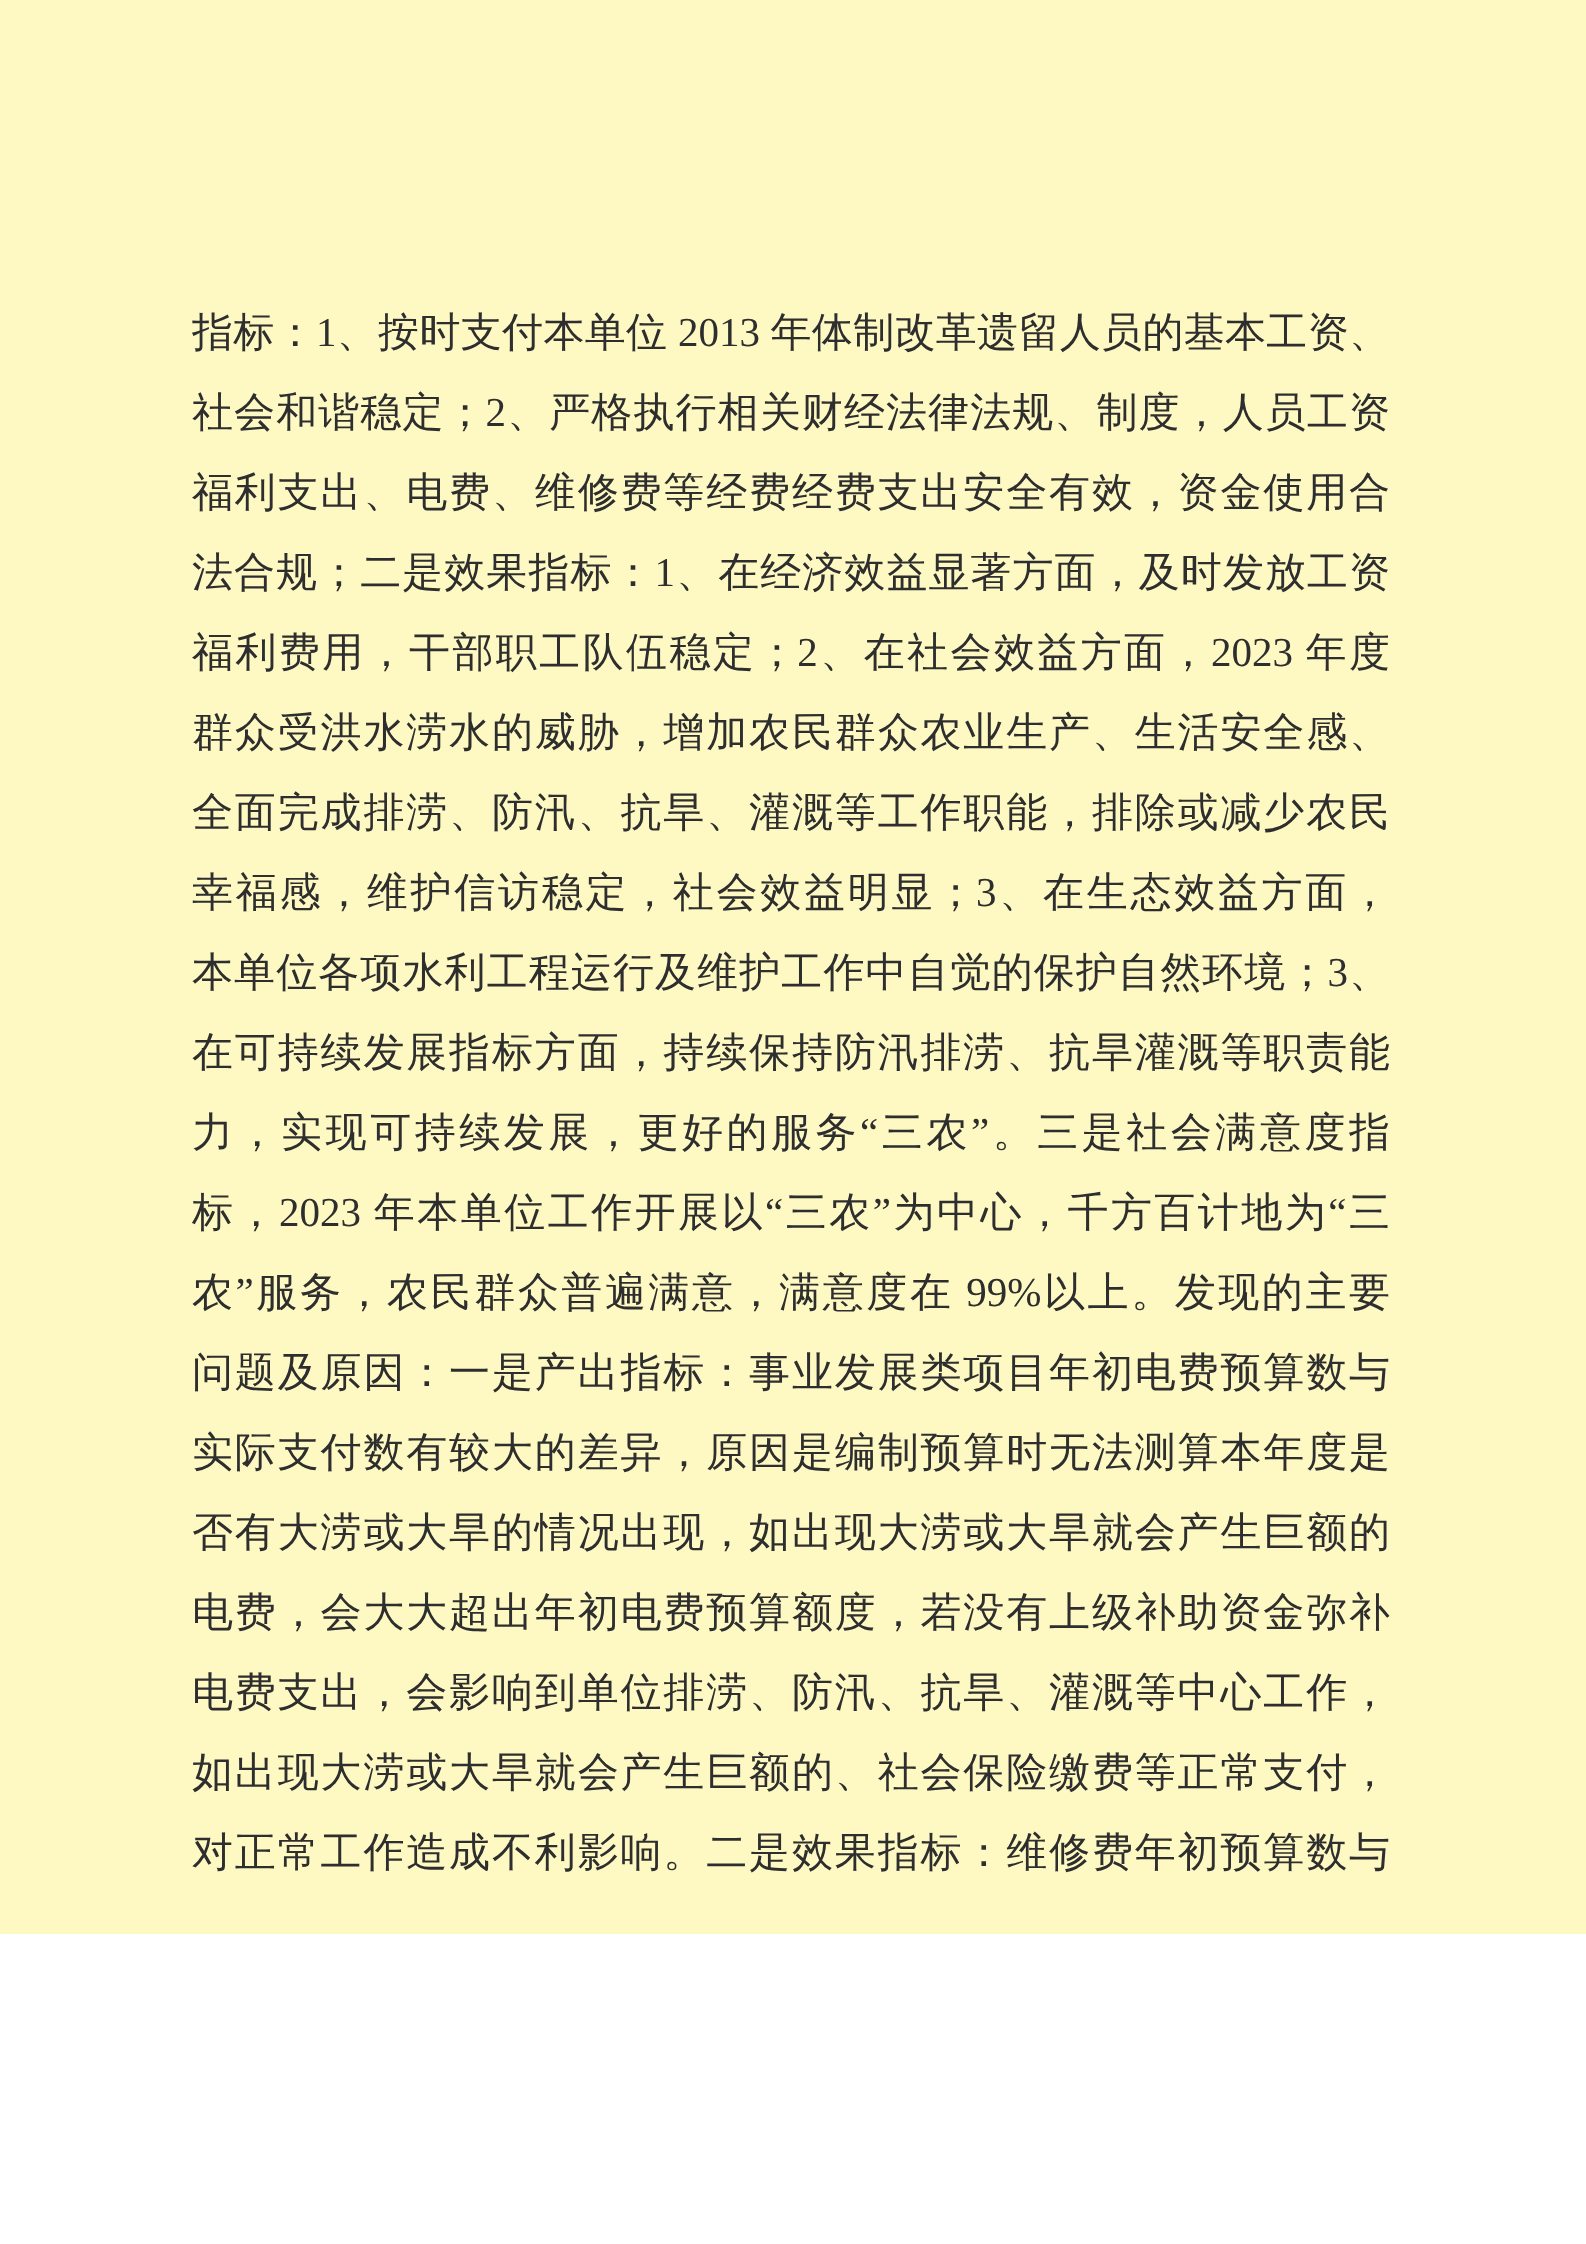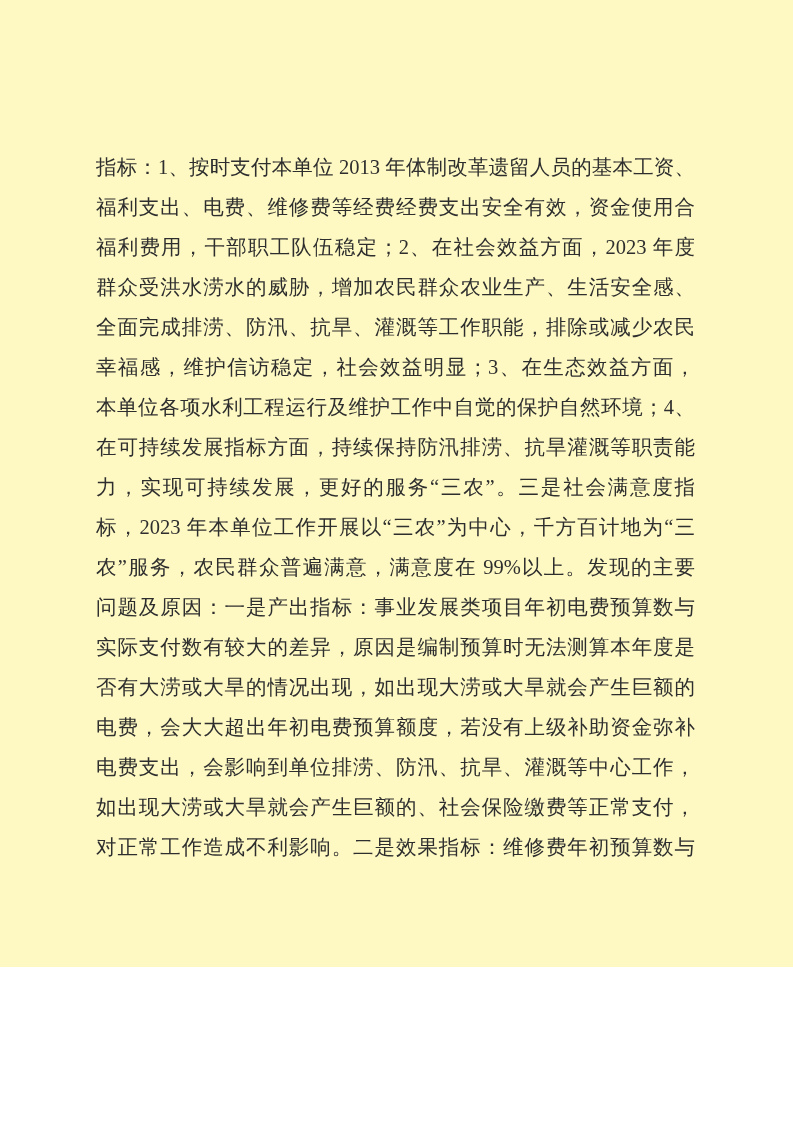--- a/index.html
+++ b/index.html
@@ -44,26 +44,28 @@
     line-height: 26px;
     color: #4a4a4a;
   }
 </style>
 </head>
 <body>
 
 <div class="page">
   <div class="text-block">
     <div class="line">指标：1、按时支付本单位 2013 年体制改革遗留人员的基本工资、</div>
+    <div class="line">社会和谐稳定；2、严格执行相关财经法律法规、制度，人员工资</div>
     <div class="line">福利支出、电费、维修费等经费经费支出安全有效，资金使用合</div>
+    <div class="line">法合规；二是效果指标：1、在经济效益显著方面，及时发放工资</div>
     <div class="line">福利费用，干部职工队伍稳定；2、在社会效益方面，2023 年度</div>
     <div class="line">群众受洪水涝水的威胁，增加农民群众农业生产、生活安全感、</div>
     <div class="line">全面完成排涝、防汛、抗旱、灌溉等工作职能，排除或减少农民</div>
     <div class="line">幸福感，维护信访稳定，社会效益明显；3、在生态效益方面，</div>
-    <div class="line">本单位各项水利工程运行及维护工作中自觉的保护自然环境；4、</div>
+    <div class="line">本单位各项水利工程运行及维护工作中自觉的保护自然环境；3、</div>
     <div class="line">在可持续发展指标方面，持续保持防汛排涝、抗旱灌溉等职责能</div>
     <div class="line">力，实现可持续发展，更好的服务“三农”。三是社会满意度指</div>
     <div class="line">标，2023 年本单位工作开展以“三农”为中心，千方百计地为“三</div>
     <div class="line">农”服务，农民群众普遍满意，满意度在 99%以上。发现的主要</div>
     <div class="line">问题及原因：一是产出指标：事业发展类项目年初电费预算数与</div>
     <div class="line">实际支付数有较大的差异，原因是编制预算时无法测算本年度是</div>
     <div class="line">否有大涝或大旱的情况出现，如出现大涝或大旱就会产生巨额的</div>
     <div class="line">电费，会大大超出年初电费预算额度，若没有上级补助资金弥补</div>
     <div class="line">电费支出，会影响到单位排涝、防汛、抗旱、灌溉等中心工作，</div>
     <div class="line">如出现大涝或大旱就会产生巨额的、社会保险缴费等正常支付，</div>

